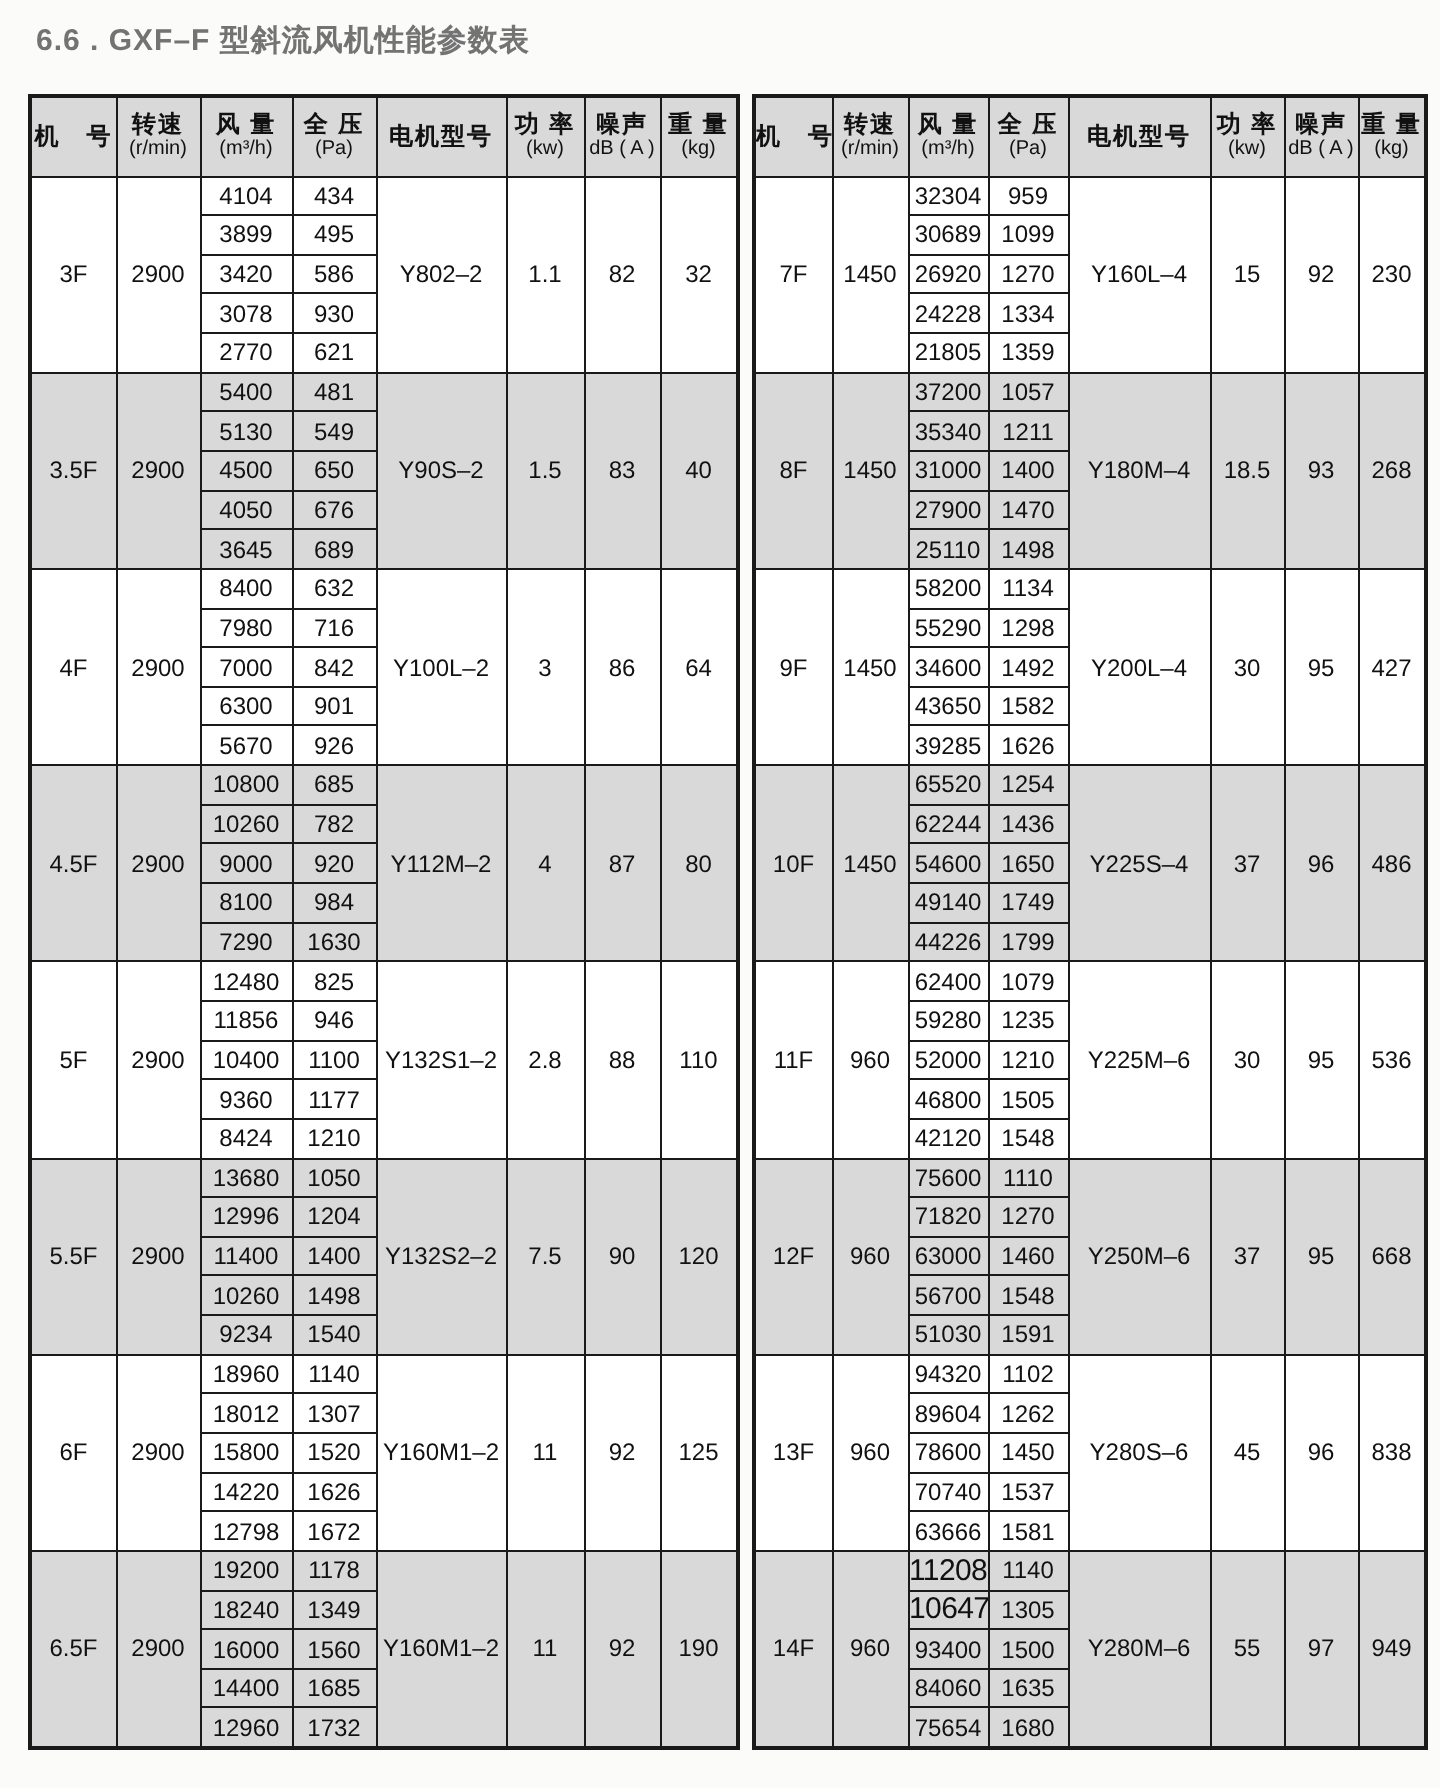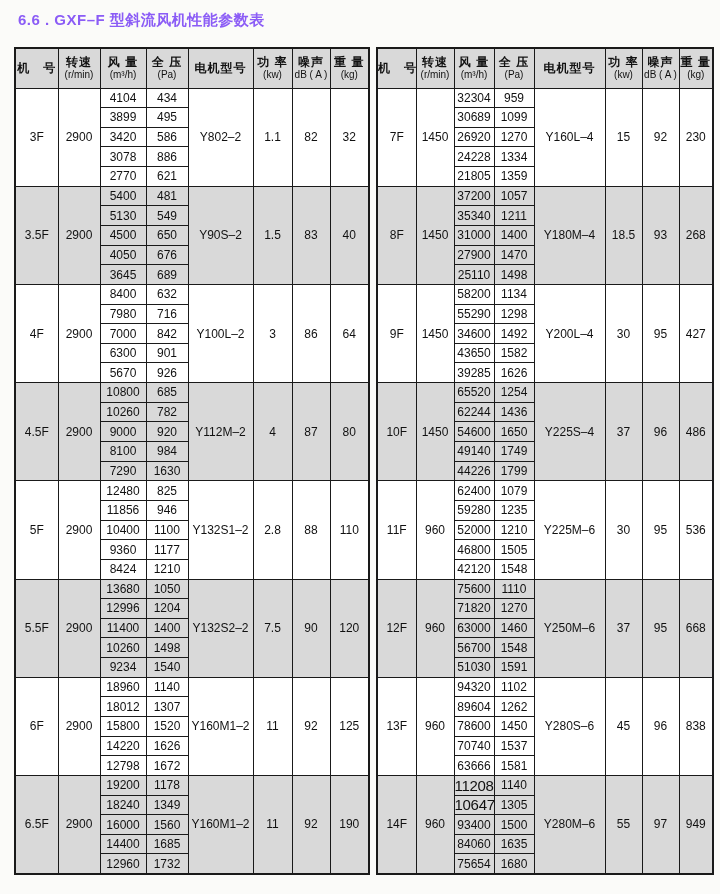--- a/index.html
+++ b/index.html
@@ -13,21 +13,21 @@
     width:720px; height:894px;
     background:#fbfbf9;
     overflow:hidden;
     position:relative;
   }
   .title {
     margin:11px 0 0 18px;
     font-size:15px;
     font-weight:bold;
     letter-spacing:0.5px;
-    color:#8b5cf6;
+    color:#737373;
   }
   .tables {
     display:flex;
     gap:6px;
     margin:17px 10px 0 14px;
     align-items:flex-start;
   }
   table {
     border-collapse:collapse;
     table-layout:fixed;
@@ -125,21 +125,21 @@
           <tr>
             <td>3899</td>
             <td>495</td>
           </tr>
           <tr>
             <td>3420</td>
             <td>586</td>
           </tr>
           <tr>
             <td>3078</td>
-            <td>886</td>
+            <td>930</td>
           </tr>
           <tr>
             <td>2770</td>
             <td>621</td>
           </tr>
           <tr class="shaded">
             <td rowspan="5">3.5F</td>
             <td rowspan="5">2900</td>
             <td>5400</td>
             <td>481</td>

